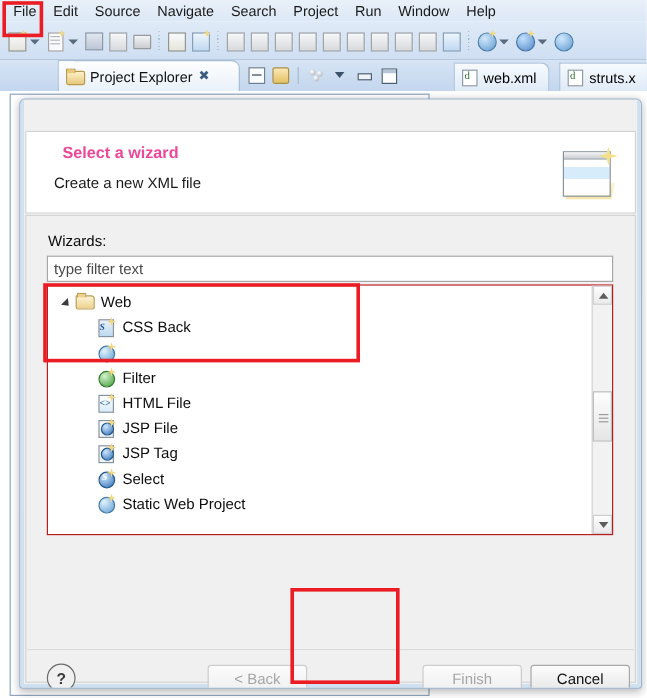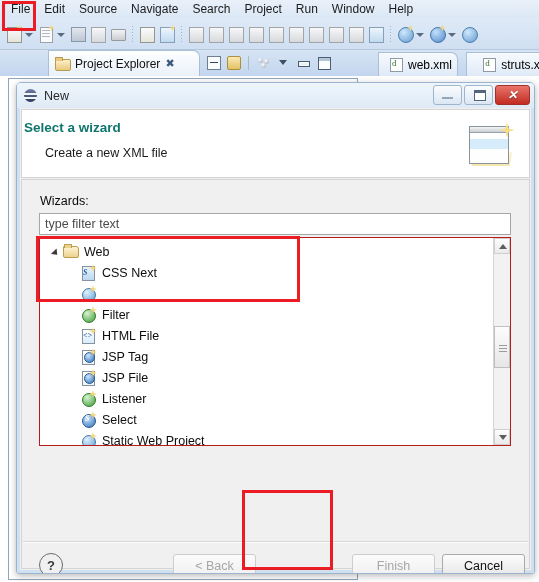--- a/index.html
+++ b/index.html
@@ -80,21 +80,21 @@
   .vt-min{position:absolute;left:3px;top:7px;width:10px;height:4px;border:1px solid #4b5e74;
     background:#eef3f8;}
   .vt-max{position:absolute;left:3px;top:3px;width:11px;height:11px;border:1px solid #4b5e74;
     background:#fbfdff;}
   .vt-max:after{content:"";position:absolute;left:0;top:0;width:11px;height:3px;background:#b7c6d7;}
   .vtsep{width:1px;height:14px;background:#a7b9cd;margin:0 3px;}
 
   .etab{position:absolute;top:2px;height:24px;
     background:linear-gradient(#f6fafe,#dfeaf7);
     border:1px solid #a9bfd6;border-bottom:none;border-top-right-radius:7px;
-    display:flex;align-items:center;padding-left:6px;box-sizing:border-box;justify-content:center;}
+    display:flex;align-items:center;padding-left:6px;box-sizing:border-box;}
   .xml-ico{width:13px;height:13px;position:relative;flex:none;}
   .xml-ico:before{content:"";position:absolute;left:0;top:0;width:11px;height:12px;
     background:#fff;border:1px solid #8f9aa6;}
   .xml-ico:after{content:"d";position:absolute;left:2px;top:0px;font-size:9px;color:#2f6f2f;
     font-family:"Liberation Serif",serif;}
   .etab .label{font-size:12px;margin-left:5px;white-space:nowrap;}
 
   .client-area{position:absolute;left:0;top:76px;width:539px;height:506px;background:#ffffff;}
   .tree-pane{position:absolute;left:8px;top:2px;width:348px;height:500px;
     background:#fff;border:1px solid #8fa6bd;}
@@ -120,21 +120,21 @@
   .wb.close{background:linear-gradient(#e8756a,#c32b22);border-color:#a33028;width:33px;}
   .wb .mn{position:absolute;left:8px;top:11px;width:11px;height:2px;background:#95a6b8;}
   .wb .mx{position:absolute;left:9px;top:4px;width:10px;height:9px;border:1px solid #52657c;background:#fff;}
   .wb .mx:after{content:"";position:absolute;left:0;top:0;width:10px;height:2px;background:#52657c;}
   .wb .xx{position:absolute;left:0;top:0;right:0;bottom:0;color:#fff;font-size:12px;
     font-weight:bold;display:flex;align-items:center;justify-content:center;
     text-shadow:0 1px 1px rgba(0,0,0,.4);}
 
   .dlg-head{position:absolute;left:4px;top:26px;right:4px;height:69px;
     background:#ffffff;border:1px solid #d4d4d4;box-sizing:border-box;}
-  .head-title{position:absolute;left:2px;top:10px;font-size:13.5px;font-weight:bold;color:#0f766e;}
+  .head-title{position:absolute;left:30px;top:10px;font-size:13.5px;font-weight:bold;color:#ec4899;}
   .head-sub{position:absolute;left:23px;top:36px;font-size:12.5px;color:#1a1a1a;}
   .head-img{position:absolute;right:14px;top:12px;width:48px;height:44px;}
   .himg-doc{position:absolute;left:2px;top:4px;width:38px;height:36px;
     background:linear-gradient(#ffffff 0 34%,#d7ecfb 34% 62%,#fefefe 62% 100%);
     border:1px solid #8a939c;}
   .himg-doc:before{content:"";position:absolute;left:0;top:0;width:100%;height:5px;
     background:linear-gradient(#f3f4f5,#c9ced3);border-bottom:1px solid #9aa2aa;}
   .himg-fold{position:absolute;left:6px;bottom:0px;width:38px;height:14px;
     background:linear-gradient(#fdf6d8,#f3e4a6);transform:skewX(-12deg);opacity:.95;}
   .himg-star{position:absolute;right:0px;top:0px;width:16px;height:16px;background:#f4e08a;
@@ -347,35 +347,20 @@
   </div>
 
   <div class="client-area">
     <div class="tree-pane"></div>
   </div>
 </div>
 
 <div id="dialog">
   <div class="dlg-frame"></div>
 
-  <div class="titlebar">
-    <span class="dlg-icon"></span>
-    <span class="dlg-title">New</span>
-    <span class="winbtns">
-      <span class="wb">
-          <i class="mn"></i>
-        </span>
-      <span class="wb">
-          <i class="mx"></i>
-        </span>
-      <span class="wb close">
-        <i class="xx">✕</i>
-      </span>
-    </span>
-  </div>
 
   <div class="dlg-head">
     <div class="head-title">Select a wizard</div>
     <div class="head-sub">Create a new XML file</div>
     <div class="head-img">
       <i class="himg-fold"></i>
         <i class="himg-doc"></i>
         <i class="himg-star"></i>
     </div>
   </div>
@@ -398,21 +383,21 @@
             </span>
           <span class="tlabel">Web</span>
         </div>
 
         <div class="trow tchild">
           <span class="ti">
               <i class="doc blue"></i>
               <i class="lt">S</i>
               <i class="spark"></i>
             </span>
-          <span class="tlabel">CSS Next</span>
+          <span class="tlabel">CSS Back</span>
         </div>
 
         <div class="trow tchild">
           <span class="ti">
               <i class="globe"></i>
               <i class="spark"></i>
             </span>
         </div>
 
         <div class="trow tchild">
@@ -431,39 +416,32 @@
             </span>
           <span class="tlabel">HTML File</span>
         </div>
 
         <div class="trow tchild">
           <span class="ti">
               <i class="doc"></i>
               <i class="ball" style="left:4px;top:3px;width:9px;height:9px"></i>
               <i class="spark"></i>
             </span>
-          <span class="tlabel">JSP Tag</span>
+          <span class="tlabel">JSP File</span>
         </div>
 
         <div class="trow tchild">
           <span class="ti">
               <i class="doc"></i>
               <i class="ball" style="left:4px;top:3px;width:9px;height:9px"></i>
               <i class="spark"></i>
             </span>
-          <span class="tlabel">JSP File</span>
-        </div>
-
-        <div class="trow tchild">
-          <span class="ti">
-              <i class="ball green"></i>
-              <i class="spark"></i>
-            </span>
-          <span class="tlabel">Listener</span>
-        </div>
+          <span class="tlabel">JSP Tag</span>
+        </div>
+
 
         <div class="trow tchild">
           <span class="ti">
               <i class="ball"></i>
               <i class="lt" style="left:5px;top:2px;color:#fff">S</i>
               <i class="spark"></i>
             </span>
           <span class="tlabel">Select</span>
         </div>
 

